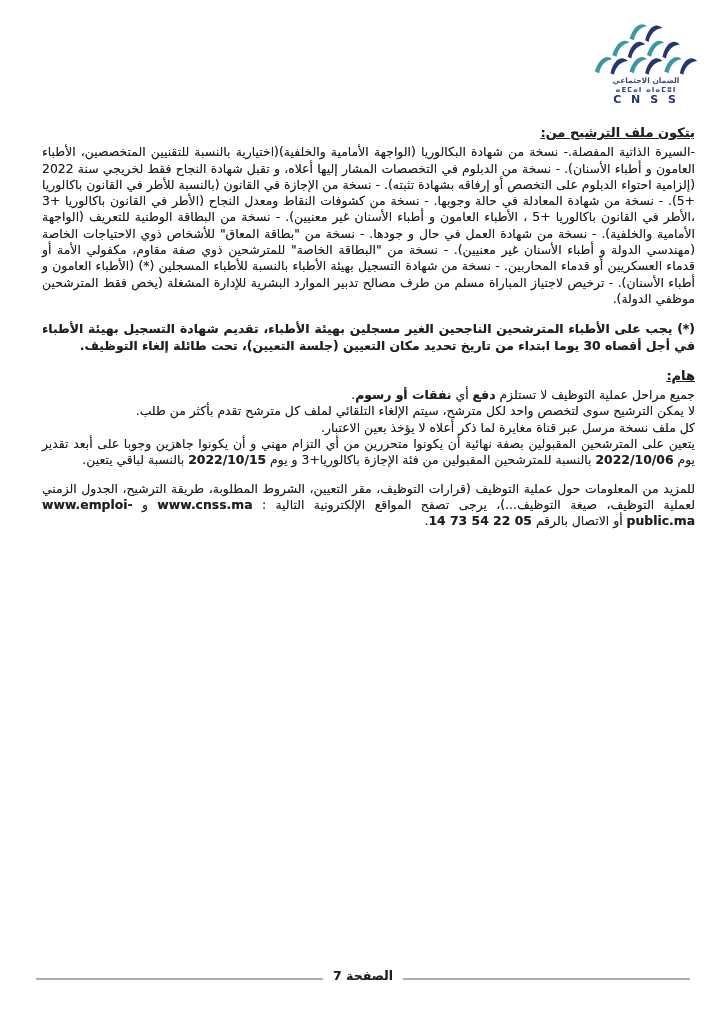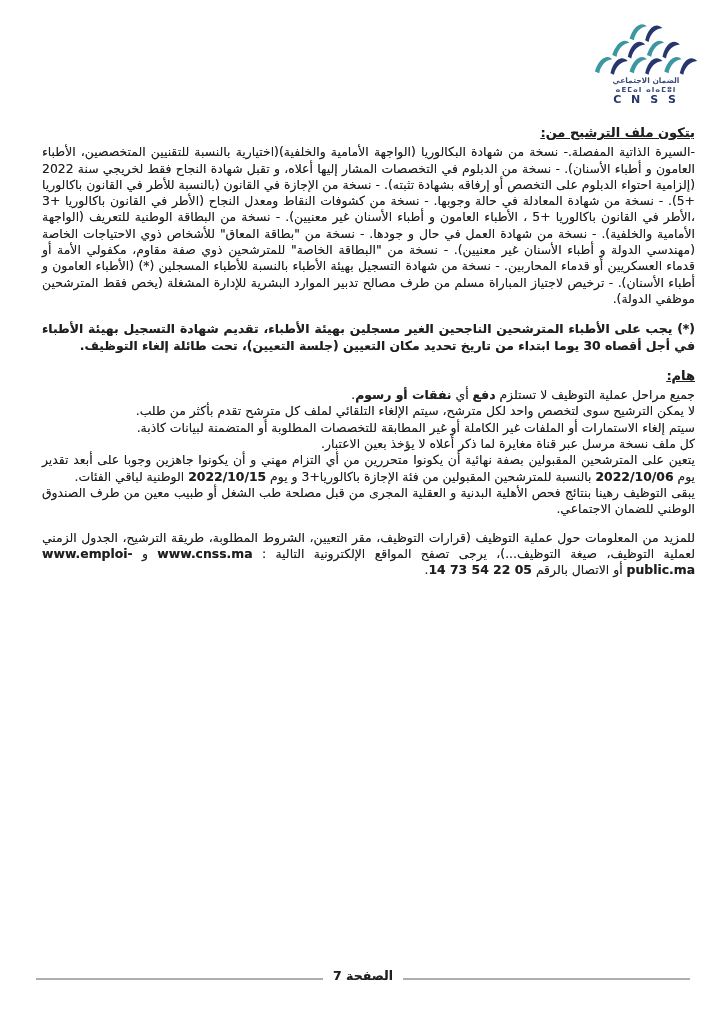--- a/index.html
+++ b/index.html
@@ -125,27 +125,25 @@
 
 
     <div class="imp-heading-wrap">
       <span class="heading-underline">هام:</span>
     </div>
 
     <div class="item"><span>جميع مراحل عملية التوظيف لا تستلزم </span><b>دفع</b><span> أي </span><b>نفقات أو رسوم</b><span>.</span></div>
 
     <div class="item">لا يمكن الترشيح سوى لتخصص واحد لكل مترشح، سيتم الإلغاء التلقائي لملف كل مترشح تقدم بأكثر من طلب.</div>
 
-    <div class="item">سيتم إلغاء الاستمارات أو الملفات غير الكاملة أو غير المطابقة للتخصصات المطلوبة أو المتضمنة لبيانات كاذبة.</div>
 
     <div class="item">كل ملف نسخة مرسل عبر قناة مغايرة لما ذكر أعلاه لا يؤخذ بعين الاعتبار.</div>
 
-    <div class="item"><span>يتعين على المترشحين المقبولين بصفة نهائية أن يكونوا متحررين من أي التزام مهني و أن يكونوا جاهزين وجوبا على أبعد تقدير يوم </span><b>2022/10/06</b><span> بالنسبة للمترشحين المقبولين من فئة الإجازة باكالوريا+3 و يوم </span><b>2022/10/15</b><span> الوطنية لباقي الفئات.</span></div>
+    <div class="item"><span>يتعين على المترشحين المقبولين بصفة نهائية أن يكونوا متحررين من أي التزام مهني و أن يكونوا جاهزين وجوبا على أبعد تقدير يوم </span><b>2022/10/06</b><span> بالنسبة للمترشحين المقبولين من فئة الإجازة باكالوريا+3 و يوم </span><b>2022/10/15</b><span> بالنسبة لباقي يتعين.</span></div>
 
-    <div class="item">يبقى التوظيف رهينا بنتائج فحص الأهلية البدنية و العقلية المجرى من قبل مصلحة طب الشغل أو طبيب معين من طرف الصندوق الوطني للضمان الاجتماعي.</div>
 
     <p class="sp-md"><span>للمزيد من المعلومات حول عملية التوظيف (قرارات التوظيف، مقر التعيين، الشروط المطلوبة، طريقة الترشيح، الجدول الزمني لعملية التوظيف، صيغة التوظيف...)، يرجى تصفح المواقع الإلكترونية التالية : </span><b>www.cnss.ma</b><span> و </span><b>www.emploi-public.ma</b><span> أو الاتصال بالرقم </span><b>05 22 54 73 14</b><span>.</span></p>
 
   </div>
 
   <div class="footer">
     <div class="rule"></div>
     <div class="page-label"><span>الصفحة</span> <span>7</span></div>
     <div class="rule"></div>
   </div>

